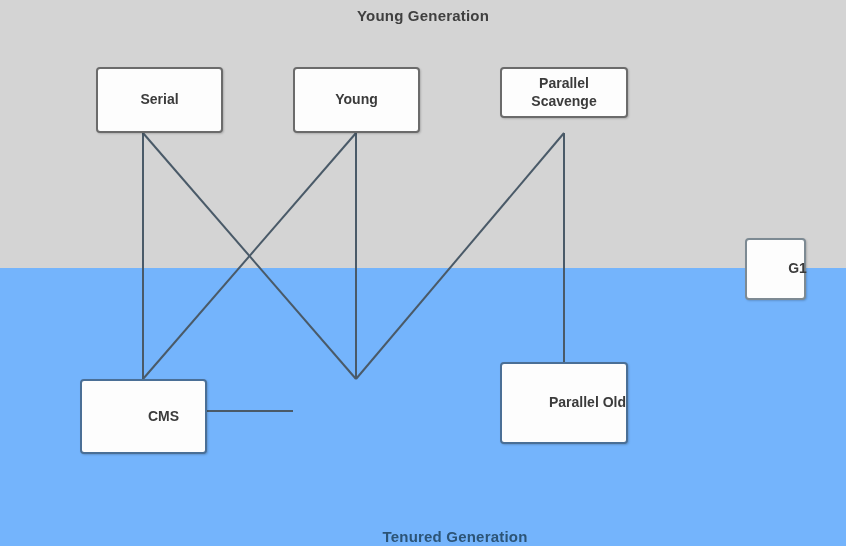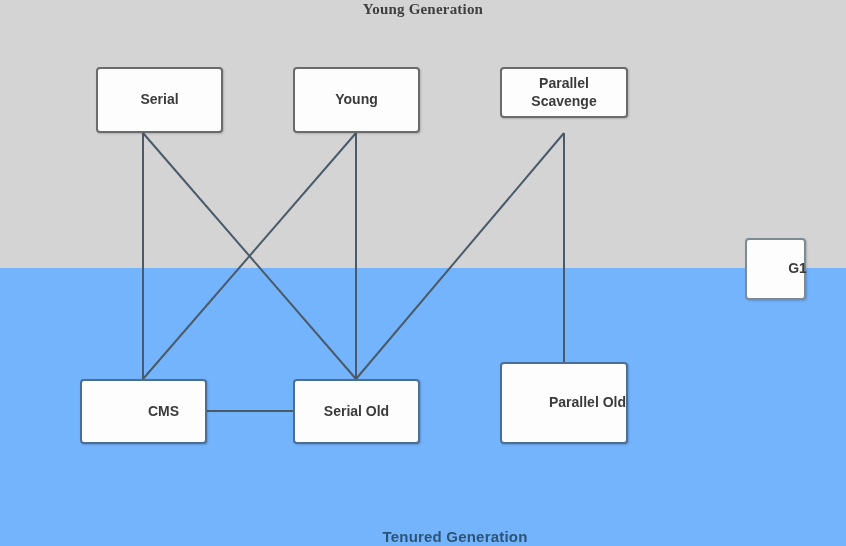--- a/index.html
+++ b/index.html
@@ -32,23 +32,22 @@
   .band-label {
     position: absolute;
     left: 0;
     width: 846px;
     text-align: center;
     font-size: 15px;
     font-weight: bold;
     letter-spacing: 0.2px;
   }
   #label-young {
-    top: 1px;
+    top: 7px;
     color: #3f3f3f;
-    font-family: Liberation Serif, serif;
   }
   #label-tenured {
     top: 528px;
     color: #2c5476;
     padding-left: 32px;
   }
   #edge-layer {
     position: absolute;
     left: 0;
     top: 0;
@@ -74,21 +73,21 @@
   .node.old {
     border-color: #4a6f96;
   }
   .node-label {
     display: block;
     white-space: pre-line;
   }
   #node-serial   { left: 68px;  top: 67px;  width: 127px; height: 66px; margin-left: 28px; }
   #node-parnew   { left: 293px; top: 67px;  width: 127px; height: 66px; }
   #node-psc      { left: 500px; top: 67px;  width: 128px; height: 51px; }
-  #node-cms      { left: 80px;  top: 379px; width: 127px; height: 65px; padding-left: 40px; }
+  #node-cms      { left: 80px;  top: 379px; width: 127px; height: 75px; padding-left: 40px; }
   #node-serialold{ left: 293px; top: 379px; width: 127px; height: 65px; }
   #node-parallelold { left: 500px; top: 362px; width: 128px; height: 82px; justify-content: flex-end; }
   #node-g1 {
     left: 745px; top: 238px; width: 61px; height: 62px;
     border-color: #7d8a93;
     padding-left: 44px;
   }
 </style>
 </head>
 <body>
@@ -124,23 +123,20 @@
 
   <div class="node" id="node-psc">
     <span class="node-label">Parallel
 Scavenge</span>
   </div>
 
   <div class="node old" id="node-cms">
     <span class="node-label">CMS</span>
   </div>
 
-  <div class="node old" id="node-serialold">
-    <span class="node-label">Serial Old</span>
-  </div>
 
   <div class="node old" id="node-parallelold">
     <span class="node-label">Parallel Old</span>
   </div>
 
   <div class="node" id="node-g1">
     <span class="node-label">G1</span>
   </div>
 
 </div>

